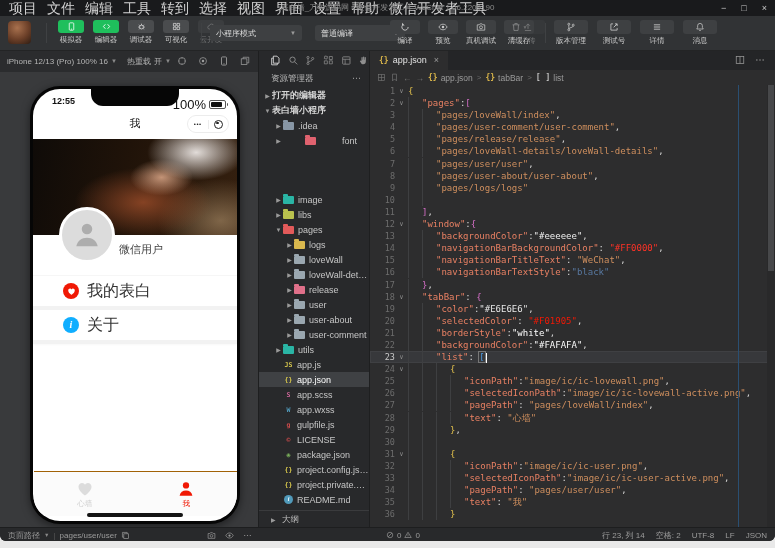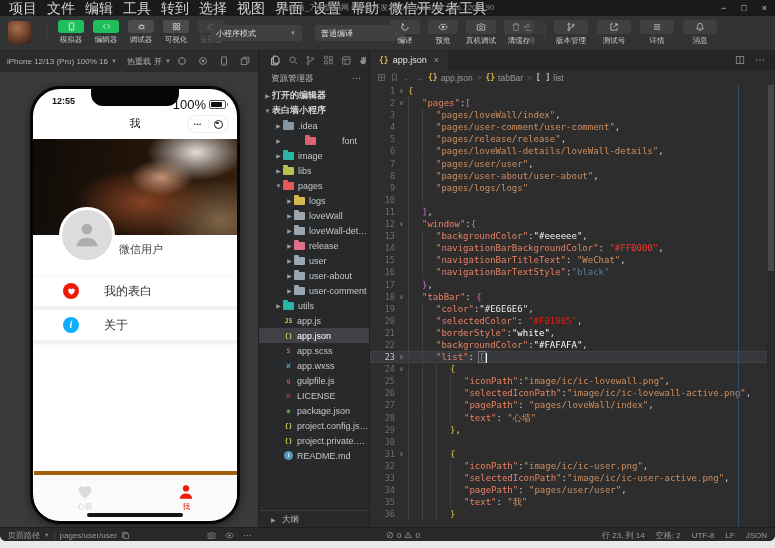--- a/index.html
+++ b/index.html
@@ -79,22 +79,22 @@
       linear-gradient(100deg,#0f0b08 0%,#201309 45%,#35200f 100%);}
   .avatar-c{position:absolute;top:118px;left:26px;width:56px;height:56px;border-radius:50%;background:#dcdcdc;border:3px solid #fff;box-sizing:border-box;display:flex;align-items:center;justify-content:center;z-index:4;}
   .avatar-c .ico{width:30px;height:30px;color:#adadad;}
   .p-username{position:absolute;top:153px;left:86px;font-size:11px;color:#3f3f3f;}
   .cells{position:absolute;top:186px;left:0;right:0;}
   .cell{height:30px;background:#fff;border-bottom:4px solid #f2f2f2;display:flex;align-items:center;box-shadow:0 1px 2px rgba(0,0,0,.03);}
   .cell:first-child{border-top:1px solid #f6f6f6;}
   .cell-ico{width:16px;height:16px;border-radius:50%;margin-left:30px;display:flex;align-items:center;justify-content:center;color:#fff;}
   .cell-ico .ico{width:9px;height:9px;}
   .cell-ico .i-letter{font-family:"Liberation Serif","DejaVu Serif",serif;font-size:10px;font-weight:bold;color:#fff;font-style:italic;line-height:1;}
-  .cell-label{margin-left:25px;font-size:12px;color:#333;}
-  .p-tabbar{position:absolute;top:382px;left:1px;right:0;height:44px;background:#fbfbfb;border-top:4px solid #a16207;display:flex;}
+  .cell-label{margin-left:8px;font-size:16px;color:#333;}
+  .p-tabbar{position:absolute;top:382px;left:1px;right:0;height:44px;background:#fbfbfb;border-top:1px solid #a16207;display:flex;}
   .tabitem{flex:1;display:flex;flex-direction:column;align-items:center;justify-content:center;gap:1px;}
   .tabitem .ico{width:18px;height:18px;}
   .tabitem .t-label{font-size:7.5px;}
   .tabitem.inactive{color:#dcdcdc;}
   .tabitem.inactive .t-label{color:#cfcfcf;}
   .tabitem.active{color:#f01905;}
   .tabitem.active .t-label{color:#f01905;}
   .homebar{position:absolute;bottom:4px;left:50%;transform:translateX(-50%);width:96px;height:4px;background:#141414;border-radius:2px;}
 
   
@@ -525,21 +525,21 @@
           <div class="trow" style="padding-left: 15px;">
             <span class="chev">▶</span>
             <span class="folder-ic" style="background: rgb(135, 150, 165);"></span>
             <span class="tlabel">.idea</span>
           </div>
           <div class="trow" style="padding-left: 15px; gap: 22px;">
             <span class="chev">▶</span>
             <span class="folder-ic" style="background: rgb(224, 98, 111);"></span>
             <span class="tlabel">font</span>
           </div>
-          <div class="trow" style="padding-left: 15px;">
+          <div class="trow" style="padding-left: 15px; margin-top: 44px;">
             <span class="chev">▶</span>
             <span class="folder-ic" style="background: rgb(42, 181, 165);"></span>
             <span class="tlabel">image</span>
           </div>
           <div class="trow" style="padding-left: 15px;">
             <span class="chev">▶</span>
             <span class="folder-ic" style="background: rgb(186, 194, 78);"></span>
             <span class="tlabel">libs</span>
           </div>
           <div class="trow" style="padding-left: 15px;">

